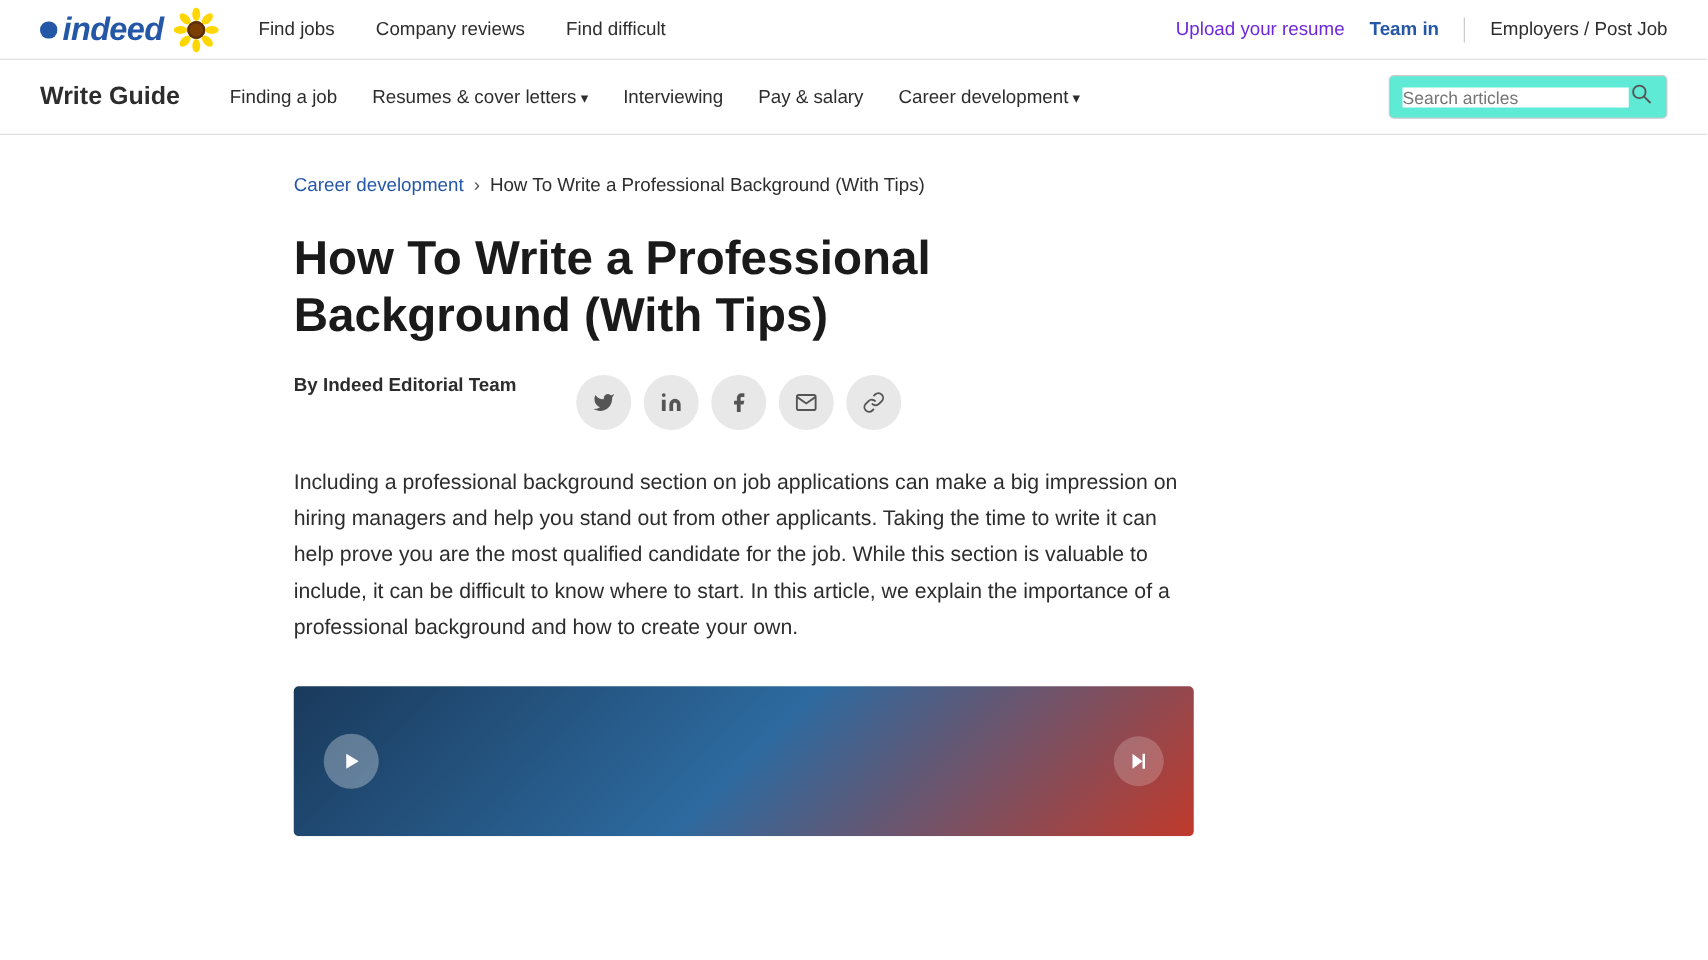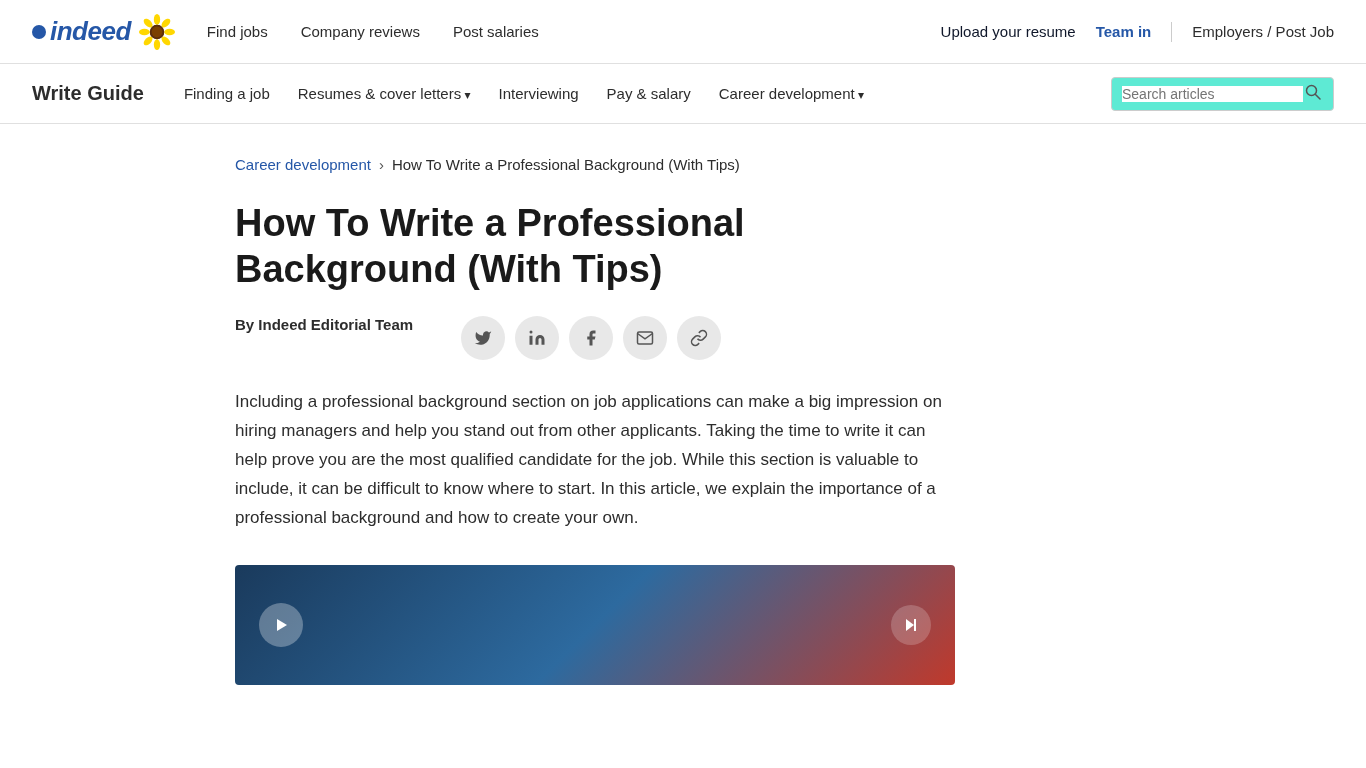--- a/index.html
+++ b/index.html
@@ -3,21 +3,21 @@
   <meta charset="utf-8">
   <style>
     * { margin: 0; padding: 0; box-sizing: border-box; }
     body { font-family: 'Helvetica Neue', Arial, sans-serif; background: #fff; color: #2d2d2d; }
 
     
     .top-nav {
       display: flex;
       align-items: center;
       padding: 0 32px;
-      height: 64px;
+      height: 48px;
       border-bottom: 1px solid #e0e0e0;
       background: #fff;
     }
     .logo-area {
       display: flex;
       align-items: center;
       gap: 8px;
       margin-right: 32px;
     }
     .indeed-logo {
@@ -47,21 +47,21 @@
       color: #2d2d2d;
       font-size: 15px;
     }
     .top-nav-right {
       display: flex;
       align-items: center;
       gap: 20px;
     }
     .upload-resume {
       font-size: 15px;
-      color: #0f172a;
+      color: #6d28d9;
       text-decoration: none;
     }
     .sign-in-btn {
       font-size: 15px;
       font-weight: 700;
       color: #2557a7;
       text-decoration: none;
     }
     .divider-v {
       width: 1px;
@@ -284,21 +284,21 @@
         <ellipse cx="20" cy="6" rx="3.5" ry="6" transform="rotate(315 20 20)"></ellipse>
       </g>
       <circle cx="20" cy="20" r="8" fill="#5a2d0c"></circle>
       <circle cx="20" cy="20" r="6" fill="#7B3F00"></circle>
     </svg>
   </div>
 
   <div class="top-nav-links">
     <a href="#">Find jobs</a>
     <a href="#">Company reviews</a>
-    <a href="#">Post salaries</a>
+    <a href="#">Find difficult</a>
   </div>
 
   <div class="top-nav-right">
     <a href="#" class="upload-resume">Upload your resume</a>
     <a href="#" class="sign-in-btn">Team in</a>
     <div class="divider-v"></div>
     <a href="#" class="employers-link">Employers / Post Job</a>
   </div>
 </nav>
 

